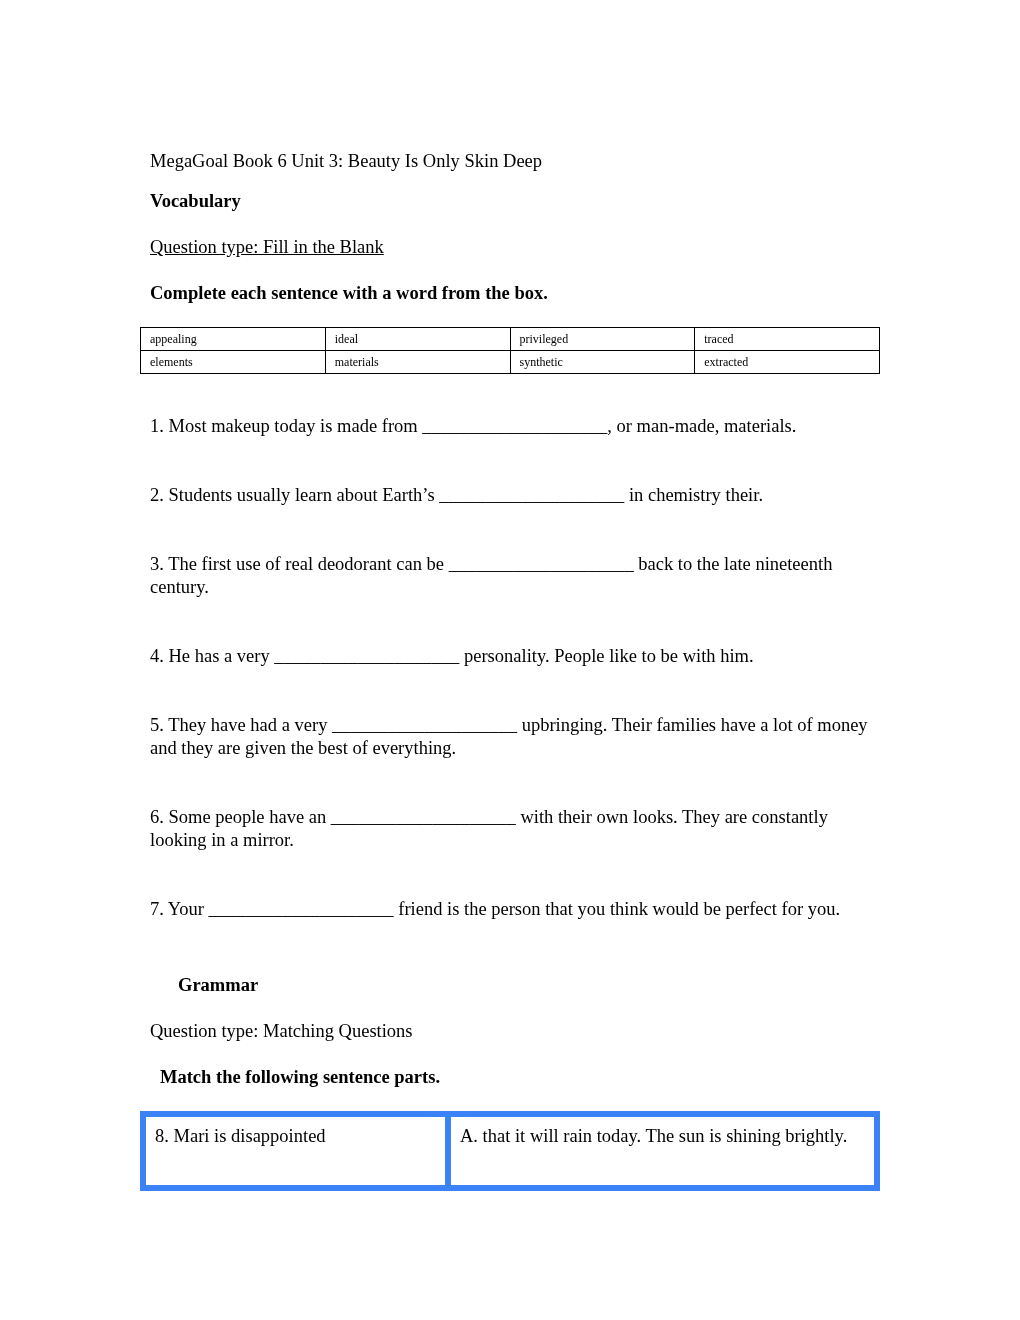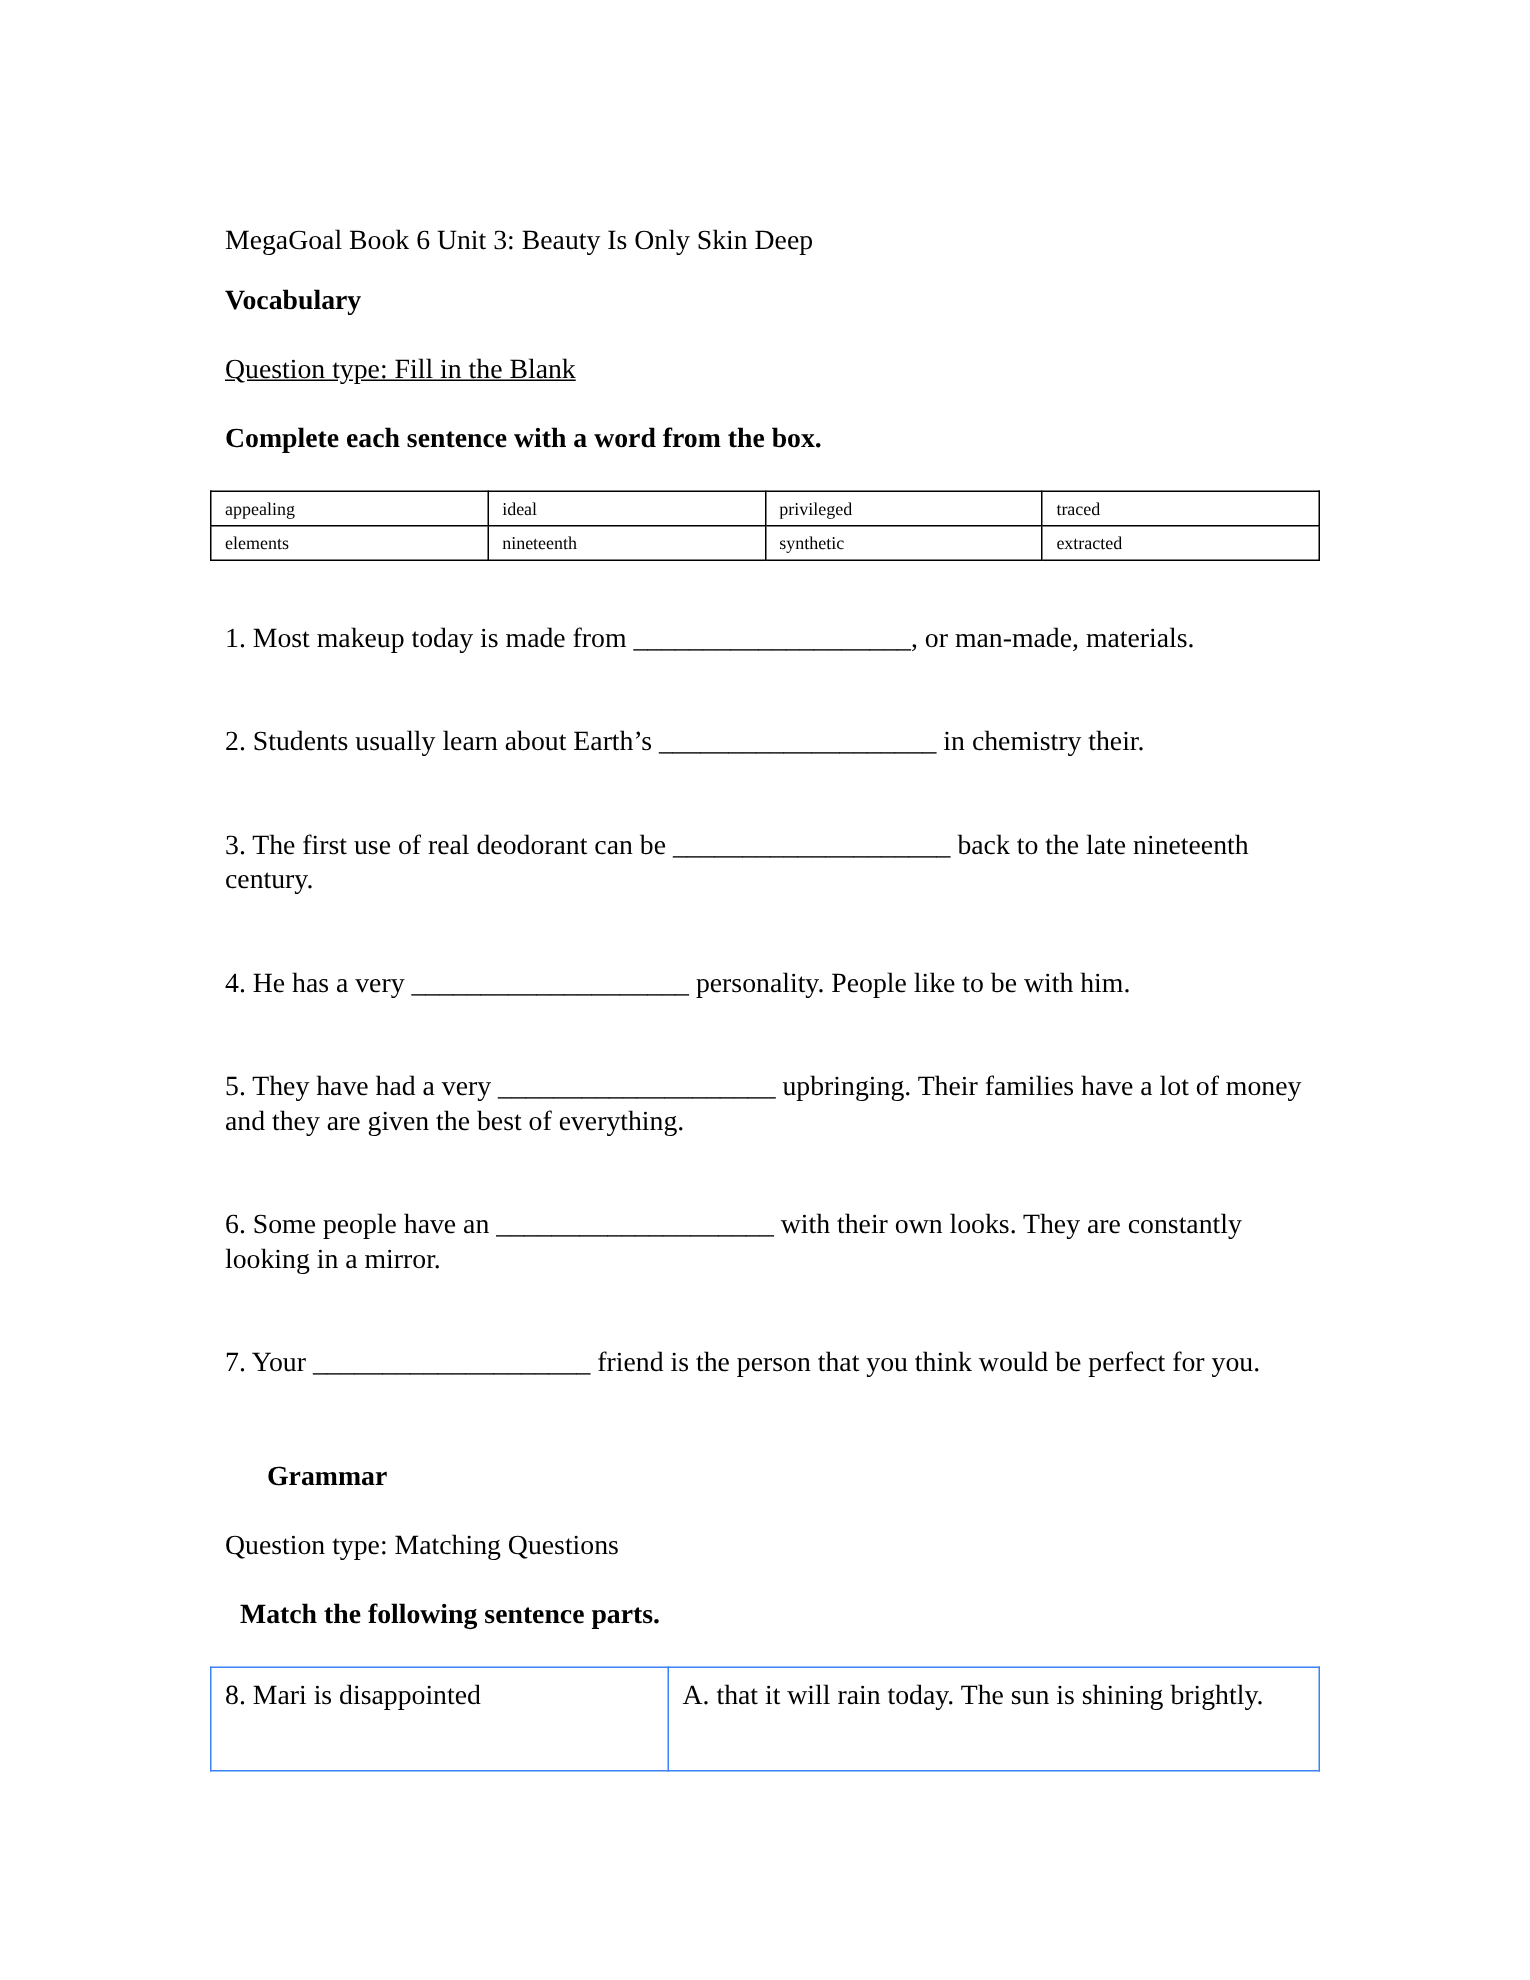--- a/index.html
+++ b/index.html
@@ -5,21 +5,21 @@
   html, body { margin: 0; padding: 0; background: #ffffff; }
   body { width: 1020px; height: 1320px; position: relative; overflow: hidden;
          font-family: "Liberation Serif", "DejaVu Serif", serif; color: #000; font-size: 18.5px; }
   .abs { position: absolute; left: 150px; white-space: nowrap; line-height: 23px; }
   .bold { font-weight: bold; }
   .ul { text-decoration: underline; }
   .wrap { white-space: normal; width: 725px; margin-top: 16px; }
   table.box { position: absolute; left: 140px; top: 327px; width: 740px; border-collapse: collapse; table-layout: fixed; }
   table.box td { border: 1px solid #000; padding: 0 9px; height: 22px; line-height: 22px; font-size: 12px; vertical-align: middle; }
   table.match { position: absolute; left: 140px; top: 1111px; width: 740px; border-collapse: collapse; table-layout: fixed; }
-  table.match td { border: 1px solid #3b82f6; padding: 2px 14px 4px 9px; vertical-align: top; line-height: 34px; height: 62px; font-size: 18.5px; }
+  table.match td { border: 6px solid #3b82f6; padding: 2px 14px 4px 9px; vertical-align: top; line-height: 34px; height: 62px; font-size: 18.5px; }
   .blank { letter-spacing: 0; }
 </style>
 </head>
 <body>
 
 <div class="abs" style="top:121px;margin-top:29px;">MegaGoal Book 6 Unit 3: Beauty Is Only Skin Deep</div>
 
 <div class="abs bold" style="top:190px;">Vocabulary</div>
 <div class="abs ul" style="top:236px;">Question type: Fill in the Blank</div>
 <div class="abs bold" style="top:282px;">Complete each sentence with a word from the box.</div>
@@ -27,21 +27,21 @@
 <table class="box">
   <tbody>
       <tr>
     <td>appealing</td>
     <td>ideal</td>
     <td>privileged</td>
     <td>traced</td>
   </tr>
   <tr>
     <td>elements</td>
-    <td>nineteenth</td>
+    <td>materials</td>
     <td>synthetic</td>
     <td>extracted</td>
   </tr>
 </tbody>
   </table>
 
 <div class="abs wrap" style="top:399px;"><span>1. Most makeup today is made from </span><span class="blank">____________________</span><span>, or man-made, materials.</span></div>
 
 <div class="abs wrap" style="top:468px;"><span>2. Students usually learn about Earth’s </span><span class="blank">____________________</span><span> in chemistry their.</span></div>
 

